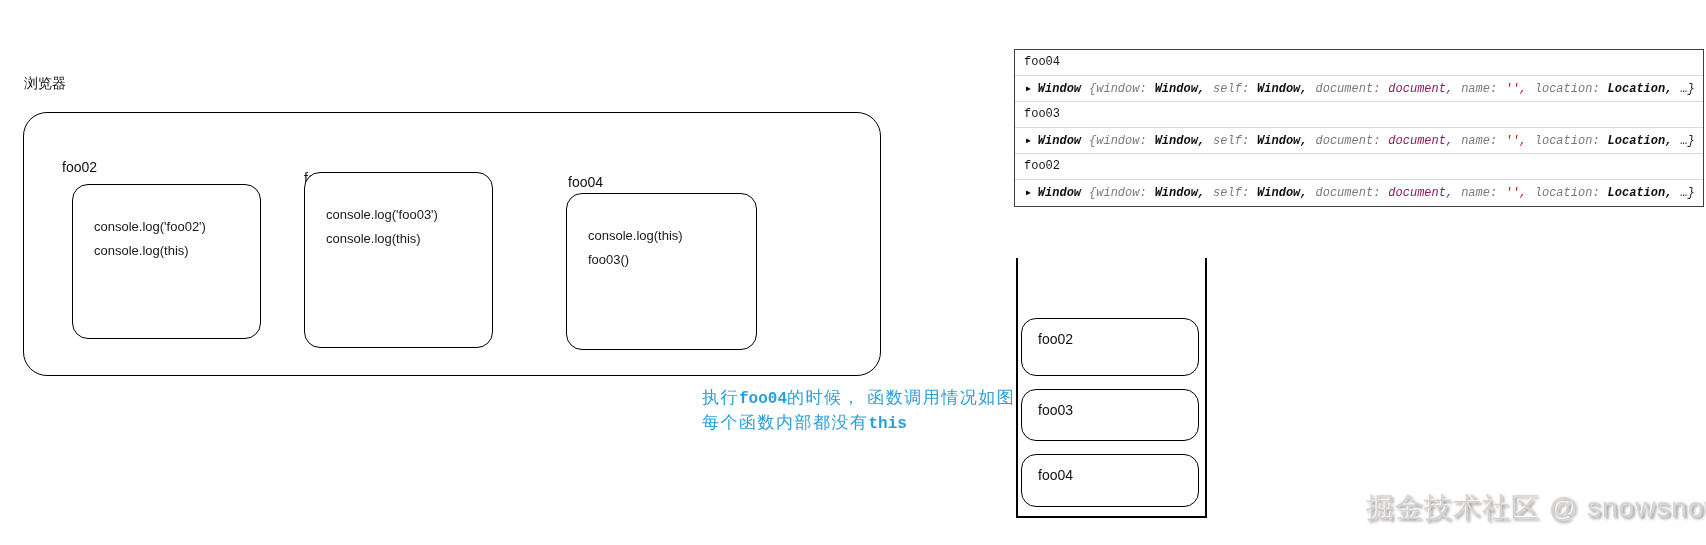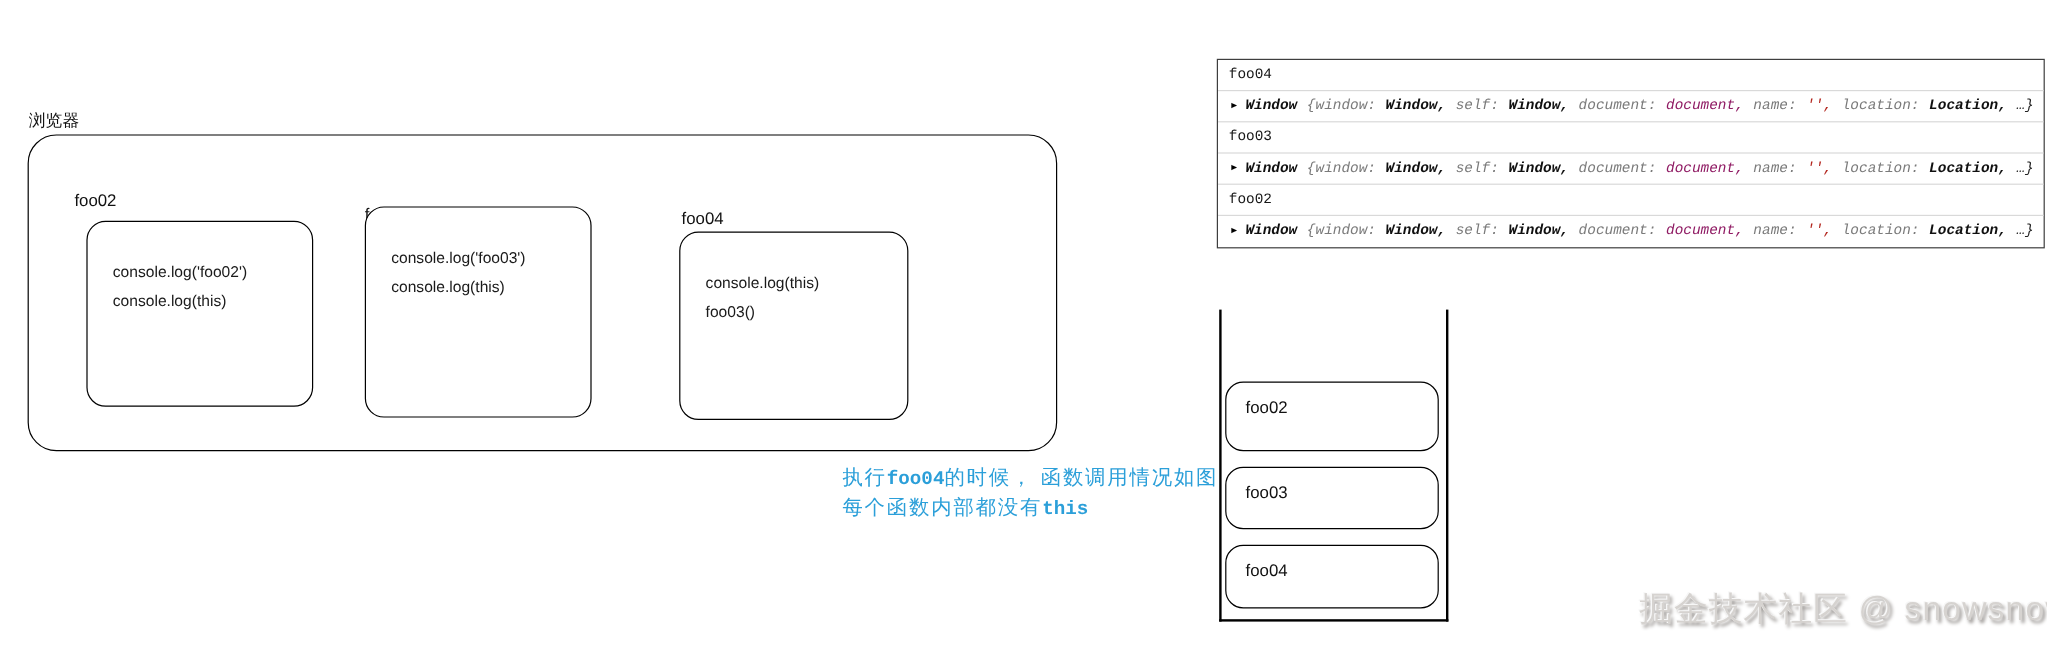--- a/index.html
+++ b/index.html
@@ -7,21 +7,21 @@
     --tok-magenta:#8f1a63;
     --tok-string:#b3261e;
     --tok-key:#7a7a7a;
     --ink:#111;
   }
   *{margin:0;padding:0;box-sizing:border-box;}
   body{background:#fff;font-family:"Liberation Sans",sans-serif;}
   .canvas{position:relative;width:1706px;height:545px;background:#ffffff;overflow:hidden;}
 
   
-  .browser-label{position:absolute;left:24px;top:92px;font-size:14px;color:var(--ink);}
+  .browser-label{position:absolute;left:24px;top:75px;font-size:14px;color:var(--ink);}
   .browser-box{position:absolute;left:23px;top:112px;width:858px;height:264px;
     border:1.4px solid #000;border-radius:24px;background:#fff;}
   .fn-label{position:absolute;font-size:14px;color:var(--ink);white-space:nowrap;}
   .fn-box{position:absolute;border:1.3px solid #000;border-radius:16px;background:#fff;
     padding:30px 8px 0 21px;font-size:13px;color:#1a1a1a;}
   .fn-box .line{line-height:24px;white-space:nowrap;}
   .lbl-foo02{left:38px;top:46px;}   .box-foo02{left:36px;top:71px;width:189px;height:155px;margin-left:12px;}
   .lbl-foo03{left:280px;top:57px;}  .box-foo03{left:280px;top:59px;width:189px;height:176px;}
   .lbl-foo04{left:544px;top:61px;}  .box-foo04{left:542px;top:80px;width:191px;height:157px;}
 

